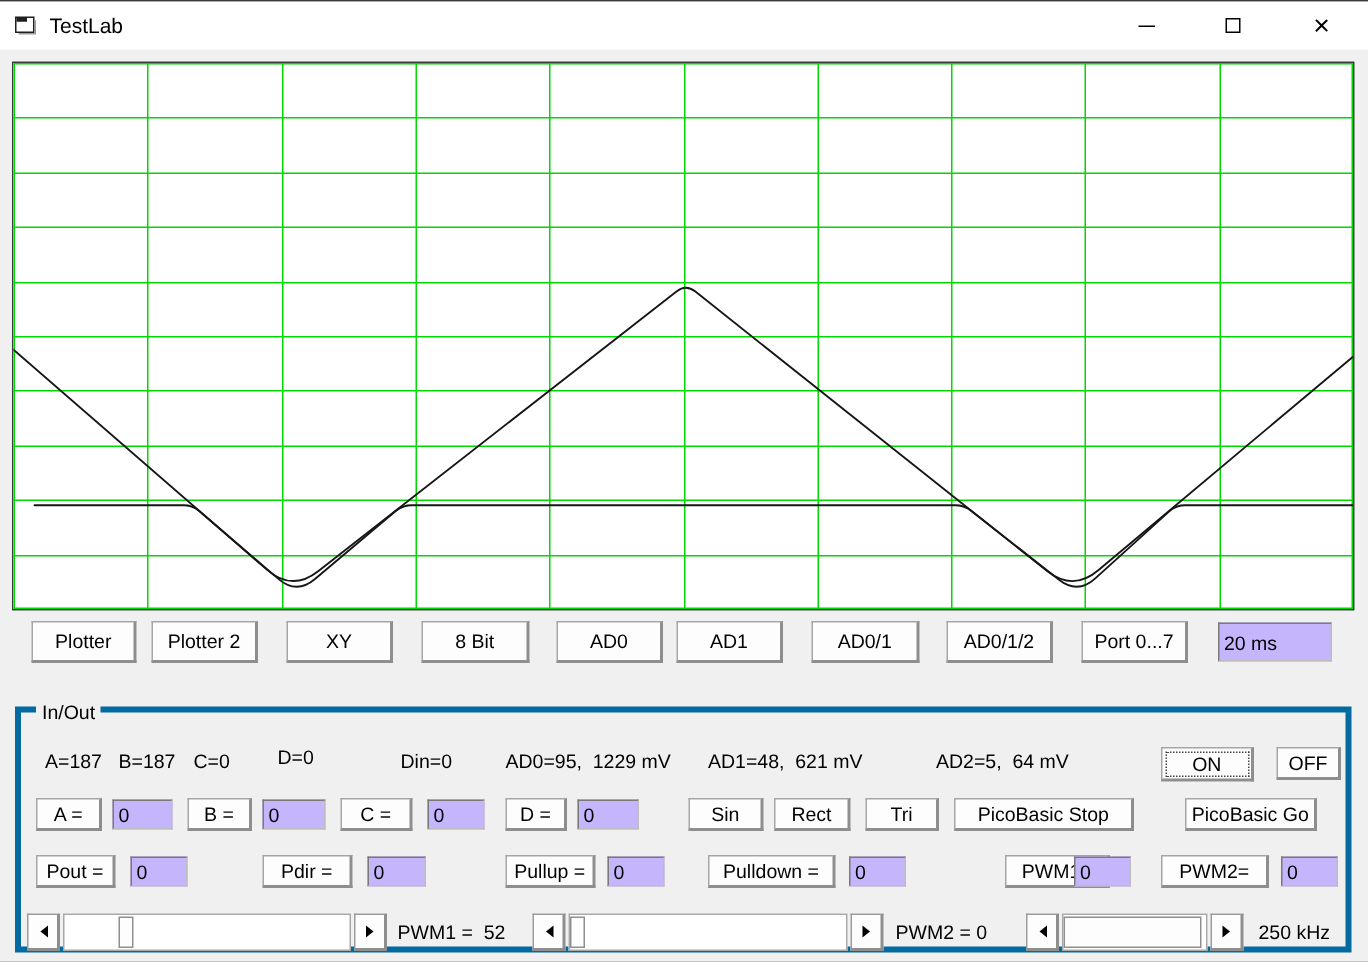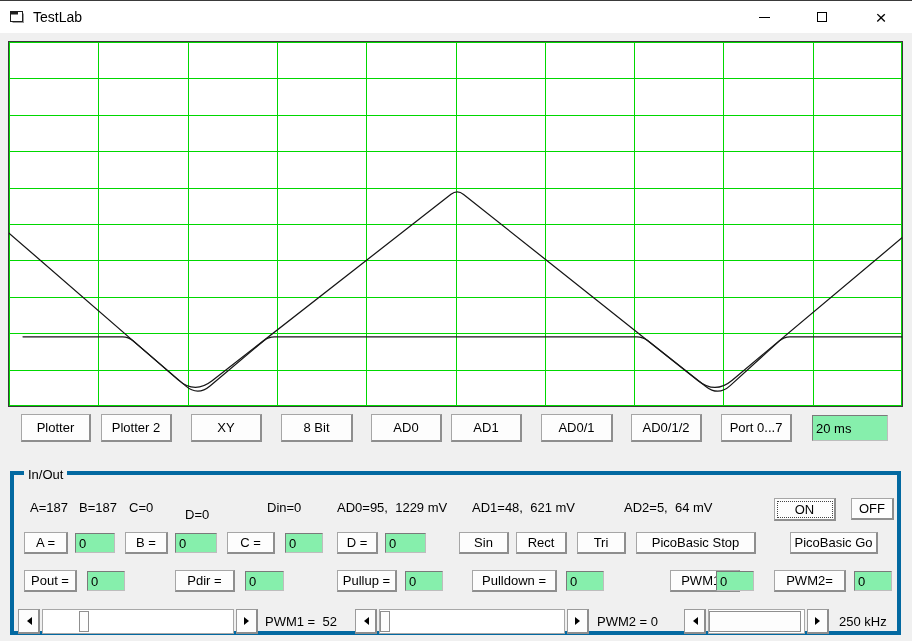--- a/index.html
+++ b/index.html
@@ -16,21 +16,21 @@
   .close-glyph{font-size:19px;line-height:19px;font-weight:300;}
   
   .plot{position:absolute;left:8px;top:40px;width:895px;height:366px;background:#fff;
         border:1px solid #3a3a3a;box-sizing:border-box;}
   
   .btn{position:absolute;background:#fdfdfd;border:1px solid #a6a6a6;
        border-right:2px solid #8e8e8e;border-bottom:2px solid #8e8e8e;
        box-sizing:border-box;display:flex;align-items:center;justify-content:center;
        font-size:13px;white-space:pre;cursor:default;text-align:right;}
   .btn.focused{outline:1px dotted #444;outline-offset:-4px;}
-  .field{position:absolute;background:#86efac;border:1px solid #7a7a7a;
+  .field{position:absolute;background:#c4b5fd;border:1px solid #7a7a7a;
          border-bottom-color:#bdbdbd;border-right-color:#bdbdbd;
          box-sizing:border-box;font-family:inherit;font-size:13px;padding:0 0 0 3px;margin:0;}
   
   .groupbox{position:absolute;left:10px;top:470px;width:891px;height:164px;
             border:4px solid #0369a1;box-sizing:border-box;}
   .group-label{position:absolute;top:-8px;left:10px;background:#f0f0f0;padding:0 4px;font-size:13px;}
   .status-item{position:absolute;font-size:13px;white-space:pre;}
   
   .sbar{position:absolute;height:25px;display:flex;}
   .sb-arrow{width:22px;height:25px;background:#fdfdfd;border:1px solid #9b9b9b;
@@ -108,21 +108,21 @@
   <div class="btn" style="left:631px;top:413px;width:71px;height:28px;">AD0/1/2</div>
   <div class="btn" style="left:721px;top:413px;width:71px;height:28px;">Port 0...7</div>
   <input class="field" style="left: 812px; top: 414px; width: 76px; height: 26px;" value="20 ms">
 
   <div class="groupbox">
     <span class="group-label">In/Out</span>
 
     <span class="status-item" style="left:16px;top:25px;">A=187</span>
     <span class="status-item" style="left:65px;top:25px;">B=187</span>
     <span class="status-item" style="left:115px;top:25px;">C=0</span>
-    <span class="status-item" style="left:171px;top:32px;text-align:right;">D=0</span>
+    <span class="status-item" style="left:171px;top:22px;text-align:right;">D=0</span>
     <span class="status-item" style="left:253px;top:25px;">Din=0</span>
     <span class="status-item" style="left:323px;top:25px;">AD0=95,  1229 mV</span>
     <span class="status-item" style="left:458px;top:25px;">AD1=48,  621 mV</span>
     <span class="status-item" style="left:610px;top:25px;">AD2=5,  64 mV</span>
     <div class="btn focused" style="left:760px;top:23px;width:62px;height:23px;">ON</div>
     <div class="btn" style="left:837px;top:23px;width:43px;height:22px;">OFF</div>
 
     <div class="btn" style="left:10px;top:57px;width:44px;height:22px;">A =</div>
     <input class="field" style="left: 61px; top: 58px; width: 40px; height: 20px;" value="0">
     <div class="btn" style="left:111px;top:57px;width:43px;height:22px;">B =</div>

